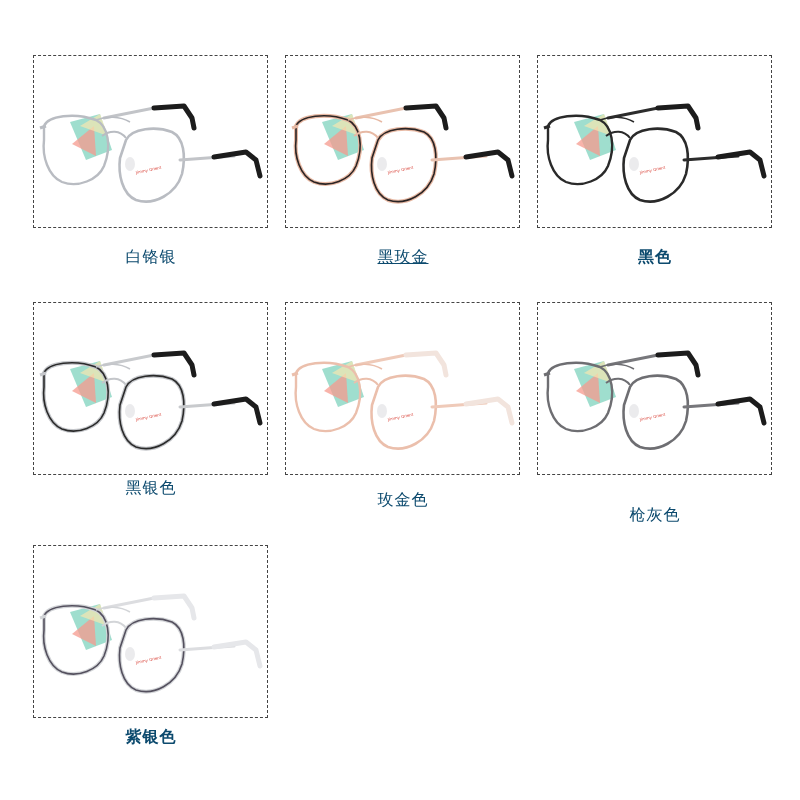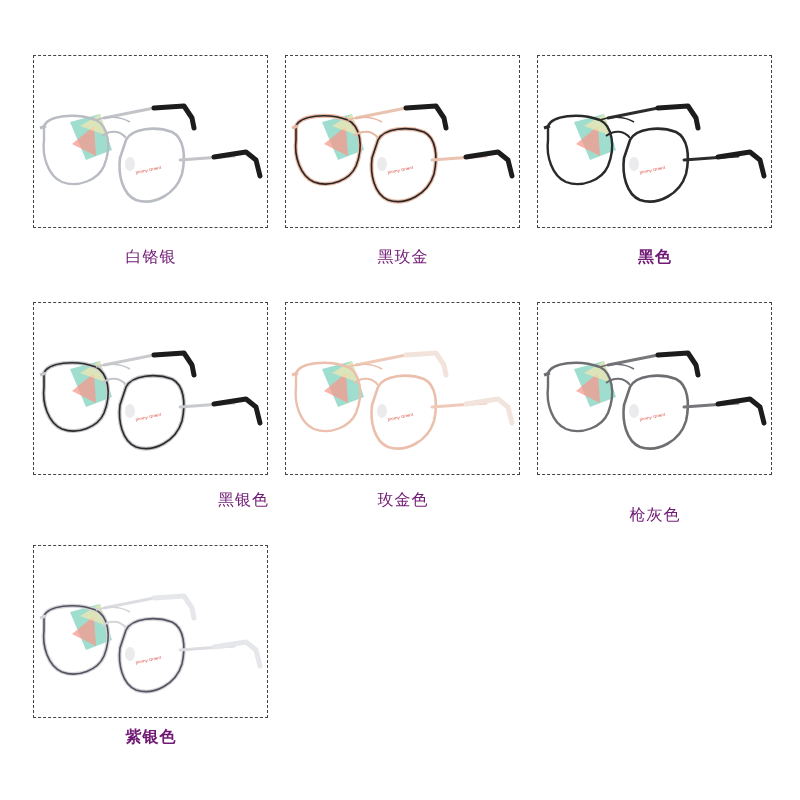--- a/index.html
+++ b/index.html
@@ -3,21 +3,21 @@
 <meta charset="utf-8">
 <style>
   html, body { margin:0; padding:0; background:#ffffff; }
   body { width:800px; height:800px; position:relative; overflow:hidden;
          font-family: "DejaVu Sans", "Liberation Sans", sans-serif; }
   .cell { position:absolute; width:235px; }
   .frame-box { position:absolute; left:0; top:0; width:233px; height:171px;
                border:1.5px dashed #444; background:#fff; box-sizing:content-box; overflow:hidden; }
   .frame-box svg { position:absolute; left:0; top:0; width:233px; height:171px; }
   .label { position:absolute; left:0; width:236px; text-align:center; font-size:16px;
-           color:#701a75; letter-spacing:1px; }
+           color:#0c4a6e; letter-spacing:1px; }
 </style>
 </head>
 <body>
 
 <div id="grid">
     <div class="cell" style="left: 33px; top: 55px;">
     <div class="frame-box" style="border-color: rgb(68, 68, 68);">
       <svg viewBox="0 0 233 171">
 
         <path class="far-temple" d="M70 62 L120 52 L150 50" fill="none" stroke-width="3" stroke-linecap="round" stroke="#c2c4c8"></path>
@@ -73,21 +73,21 @@
         <ellipse cx="96" cy="108" rx="5" ry="7" fill="#e6e6e8" opacity="0.8"></ellipse>
 
         <path class="near-temple" d="M146 104 L200 100" fill="none" stroke-width="3" stroke-linecap="round" stroke="#e9c2b0"></path>
         <path class="near-tip" d="M180 101 L212 96 L222 104 L226 120" fill="none" stroke-width="5" stroke-linecap="round" stroke-linejoin="round" stroke="#1c1c1c"></path>
 
         <text x="102" y="118" font-size="4" fill="#d9453b" font-family="DejaVu Sans, sans-serif" transform="rotate(-12 102 118)" class="brand">Jimmy Orient</text>
 
         <path class="rim-l2" d="M6 72 L12 70" fill="none" stroke-width="3" stroke="#e7b9a4"></path>
       </svg>
     </div>
-    <div class="label" style="top: 192px;">黑玫金</div>
+    <div class="label" style="top: 192px; text-decoration: underline;">黑玫金</div>
   </div>
     <div class="cell" style="left: 537px; top: 55px;">
     <div class="frame-box" style="border-color: rgb(68, 68, 68);">
       <svg viewBox="0 0 233 171">
 
         <path class="far-temple" d="M70 62 L120 52 L150 50" fill="none" stroke-width="3" stroke-linecap="round" stroke="#2c2c2c"></path>
         <path class="far-tip" d="M120 52 L150 50 L158 62 L160 72" fill="none" stroke-width="5" stroke-linecap="round" stroke-linejoin="round" stroke="#1c1c1c"></path>
 
         <g>
           <path class="tag" d="M36 66 L66 58 L78 94 L52 104 Z" opacity="0.75" fill="#7fd3bd"></path>
@@ -139,21 +139,21 @@
         <ellipse cx="96" cy="108" rx="5" ry="7" fill="#e6e6e8" opacity="0.8"></ellipse>
 
         <path class="near-temple" d="M146 104 L200 100" fill="none" stroke-width="3" stroke-linecap="round" stroke="#c8cacd"></path>
         <path class="near-tip" d="M180 101 L212 96 L222 104 L226 120" fill="none" stroke-width="5" stroke-linecap="round" stroke-linejoin="round" stroke="#1c1c1c"></path>
 
         <text x="102" y="118" font-size="4" fill="#d9453b" font-family="DejaVu Sans, sans-serif" transform="rotate(-12 102 118)" class="brand">Jimmy Orient</text>
 
         <path class="rim-l2" d="M6 72 L12 70" fill="none" stroke-width="3" stroke="#c4c6ca"></path>
       </svg>
     </div>
-    <div class="label" style="top: 188px; text-align: right;">黑银色</div>
+    <div class="label" style="top: 176px;">黑银色</div>
   </div>
     <div class="cell" style="left: 285px; top: 302px;">
     <div class="frame-box" style="border-color: rgb(68, 68, 68);">
       <svg viewBox="0 0 233 171">
 
         <path class="far-temple" d="M70 62 L120 52 L150 50" fill="none" stroke-width="3" stroke-linecap="round" stroke="#efcab9"></path>
         <path class="far-tip" d="M120 52 L150 50 L158 62 L160 72" fill="none" stroke-width="5" stroke-linecap="round" stroke-linejoin="round" stroke="#f2e4dd"></path>
 
         <g>
           <path class="tag" d="M36 66 L66 58 L78 94 L52 104 Z" opacity="0.75" fill="#7fd3bd"></path>

